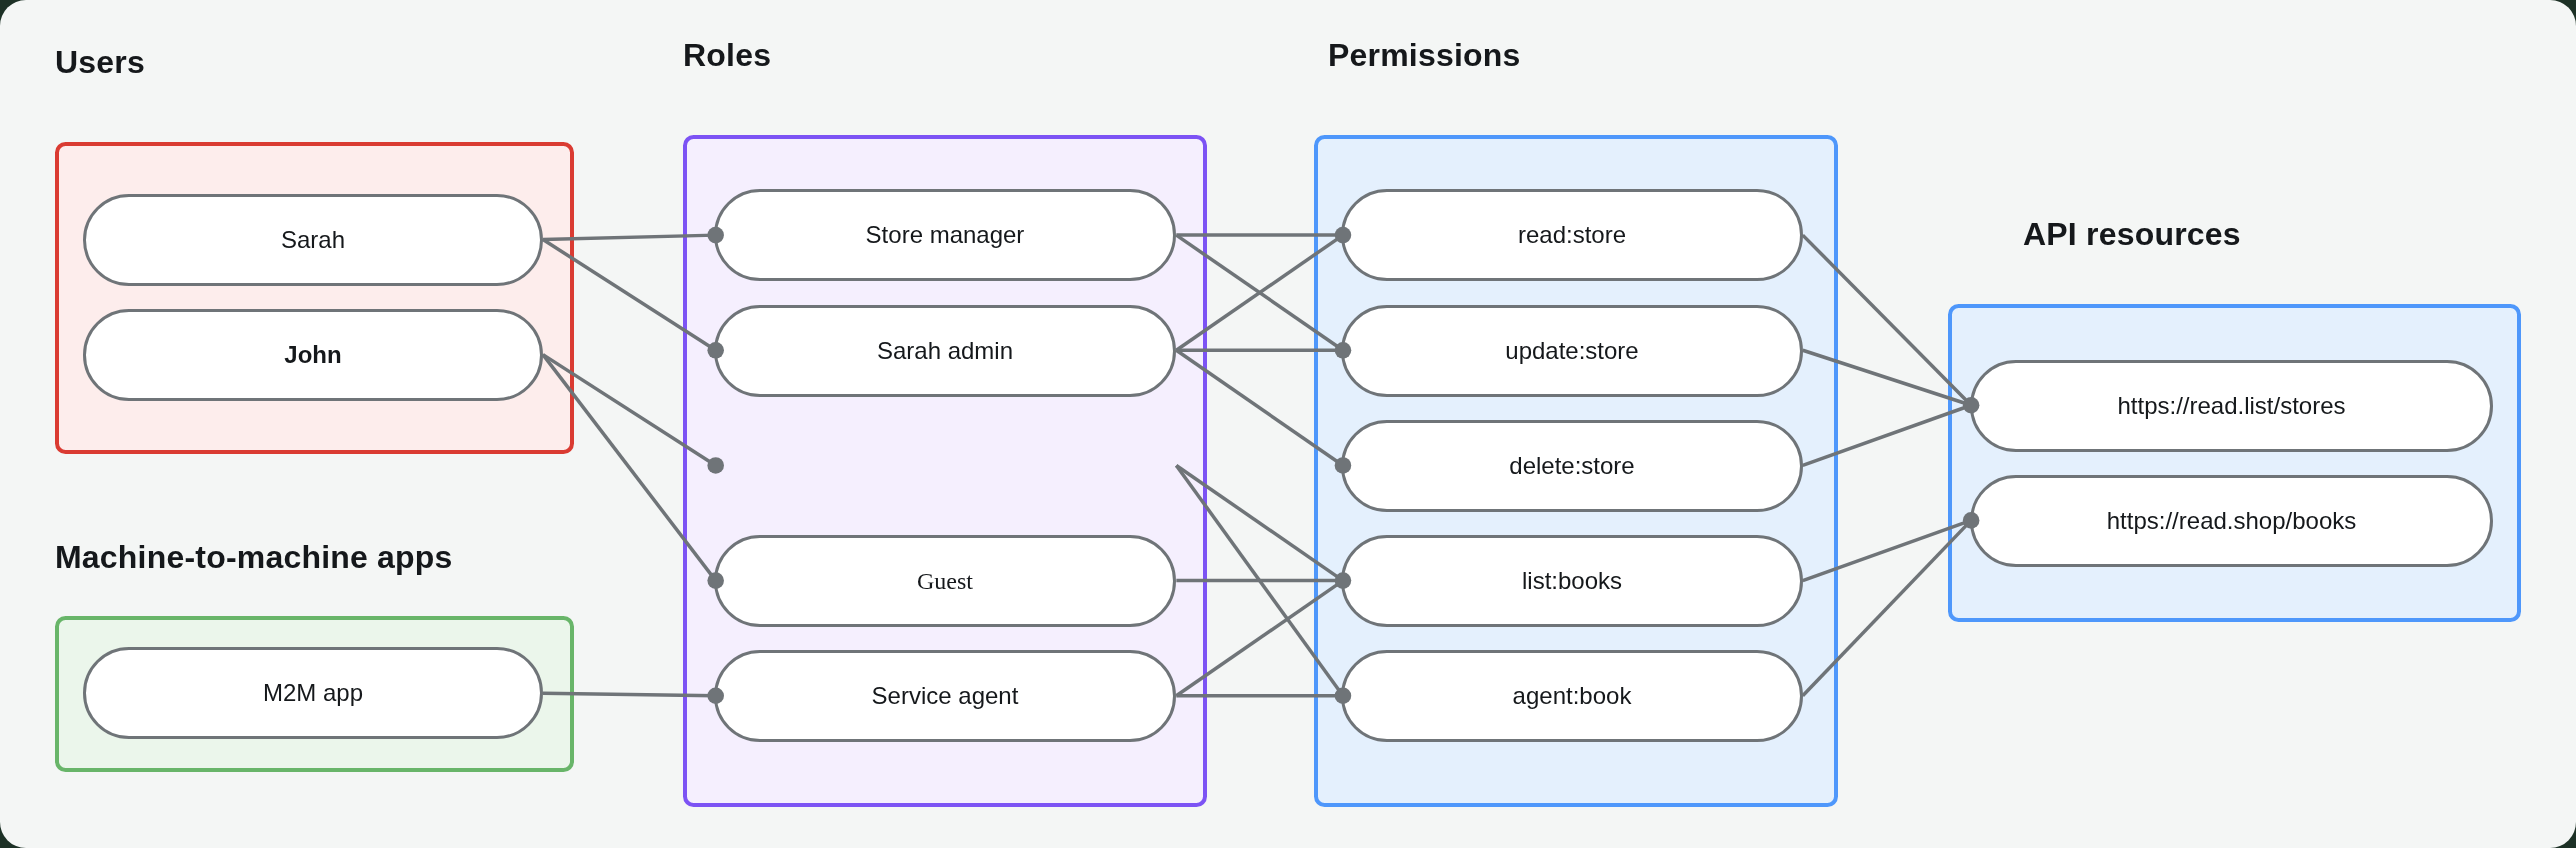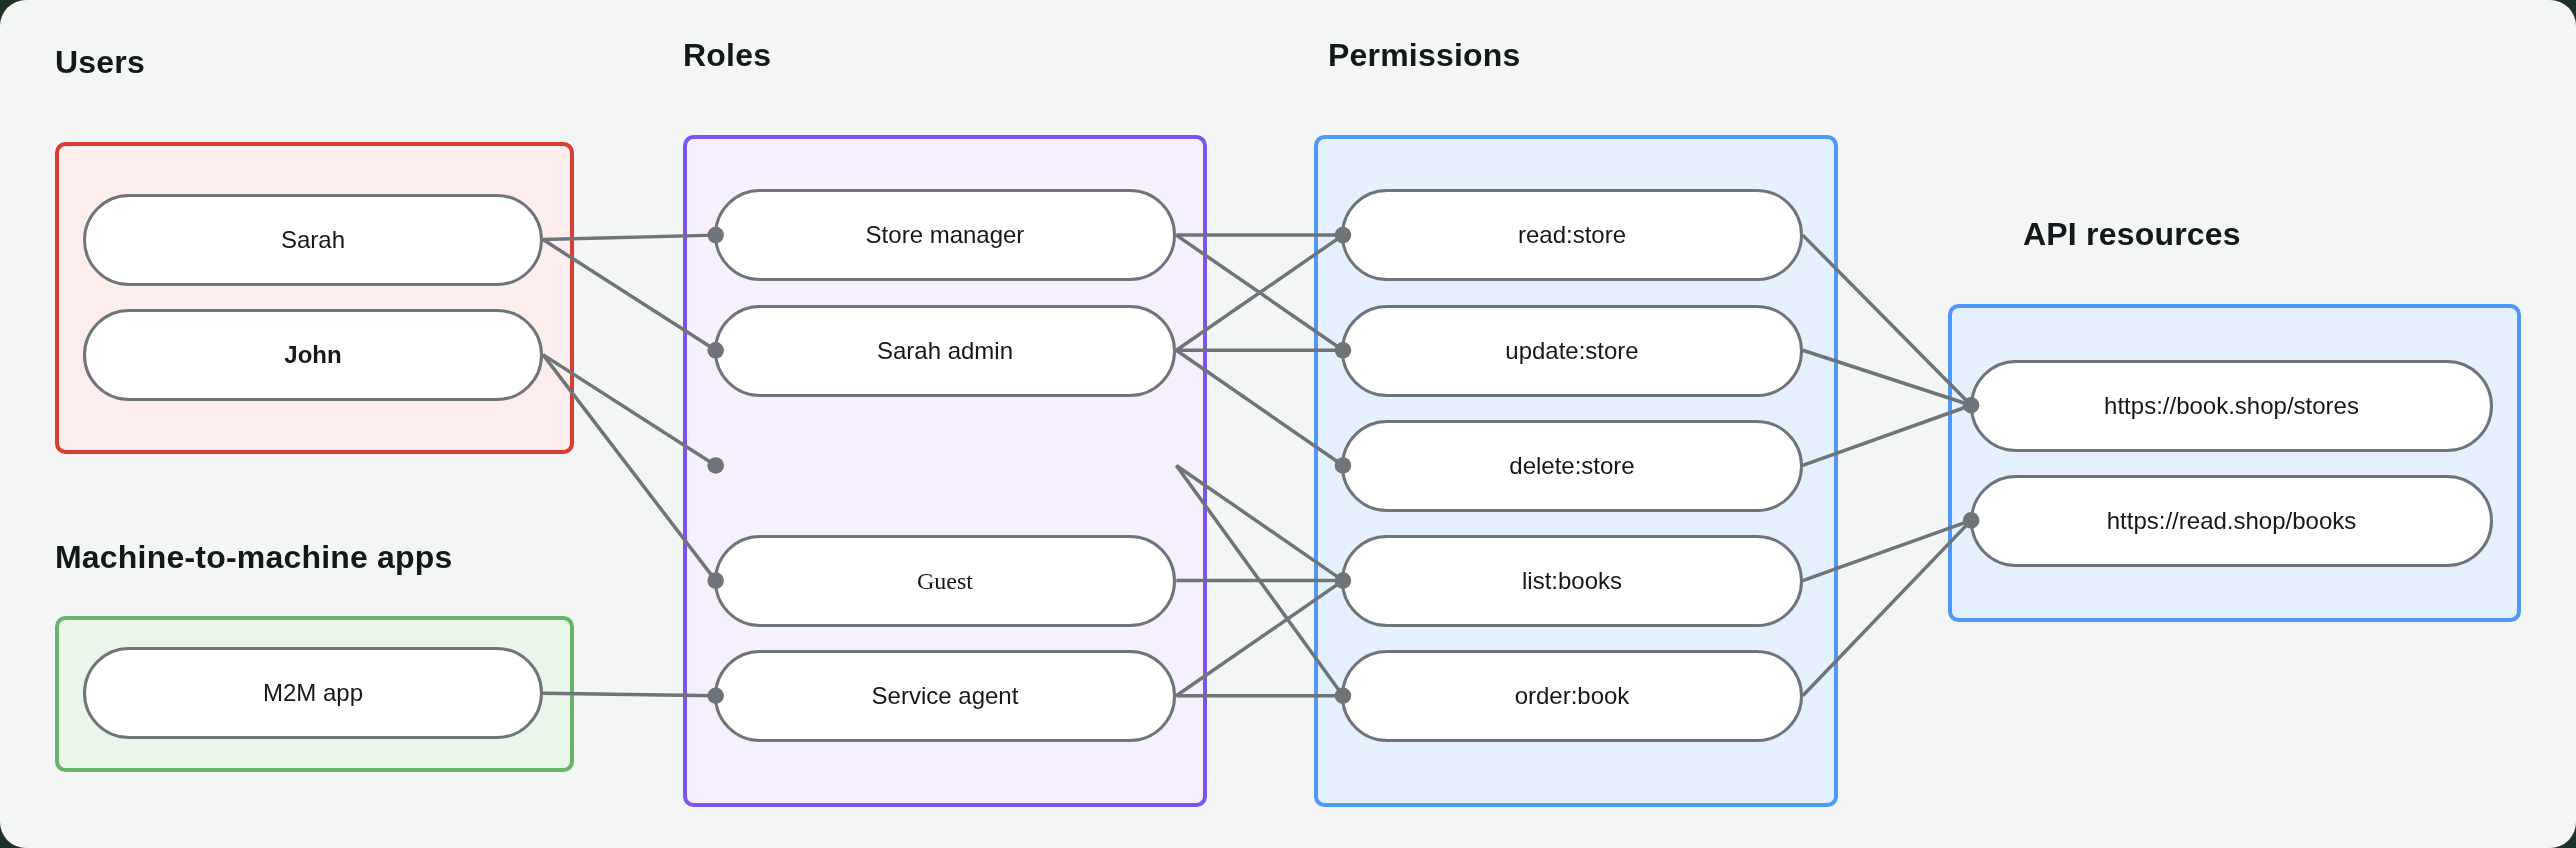--- a/index.html
+++ b/index.html
@@ -97,25 +97,25 @@
   <div class="node" id="n-store_admin">Sarah admin</div>
   <div class="node" id="n-guest">Guest</div>
   <div class="node" id="n-service_agent">Service agent</div>
 
   <div class="group-title" id="t-perms">Permissions</div>
   <div class="group-box" id="b-perms" style="border-color: rgb(78, 151, 251); background: rgb(228, 240, 253);"></div>
   <div class="node" id="n-read_store">read:store</div>
   <div class="node" id="n-update_store">update:store</div>
   <div class="node" id="n-delete_store">delete:store</div>
   <div class="node" id="n-list_books">list:books</div>
-  <div class="node" id="n-order_book">order:book</div>
+  <div class="node" id="n-order_book">agent:book</div>
 
   <div class="group-title" id="t-api">API resources</div>
   <div class="group-box" id="b-api" style="border-color: rgb(78, 151, 251); background: rgb(228, 240, 253);"></div>
-  <div class="node" id="n-stores">https://book.shop/stores</div>
+  <div class="node" id="n-stores">https://read.list/stores</div>
   <div class="node" id="n-books">https://read.shop/books</div>
 
   <svg id="edges" xmlns="http://www.w3.org/2000/svg" viewBox="0 0 2952 972" width="2576" height="848">
       <line x1="622" y1="274.5" x2="820" y2="269.5" stroke="#6f7478" stroke-width="4"></line>
       <line x1="622" y1="274.5" x2="820" y2="401.5" stroke="#6f7478" stroke-width="4"></line>
       <line x1="622" y1="406.5" x2="820" y2="533.5" stroke="#6f7478" stroke-width="4"></line>
       <line x1="622" y1="406.5" x2="820" y2="665.5" stroke="#6f7478" stroke-width="4"></line>
       <line x1="622" y1="794.5" x2="820" y2="797.5" stroke="#6f7478" stroke-width="4"></line>
       <line x1="1348" y1="269.5" x2="1539" y2="269.5" stroke="#6f7478" stroke-width="4"></line>
       <line x1="1348" y1="269.5" x2="1539" y2="401.5" stroke="#6f7478" stroke-width="4"></line>

